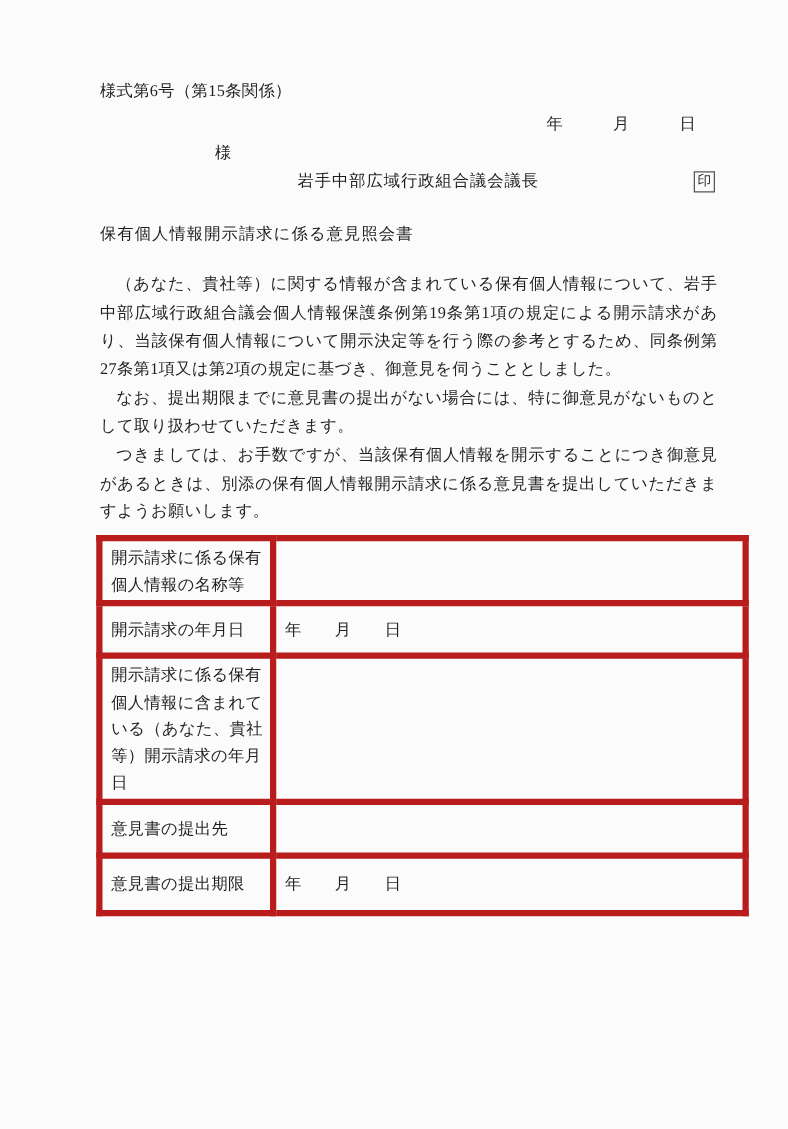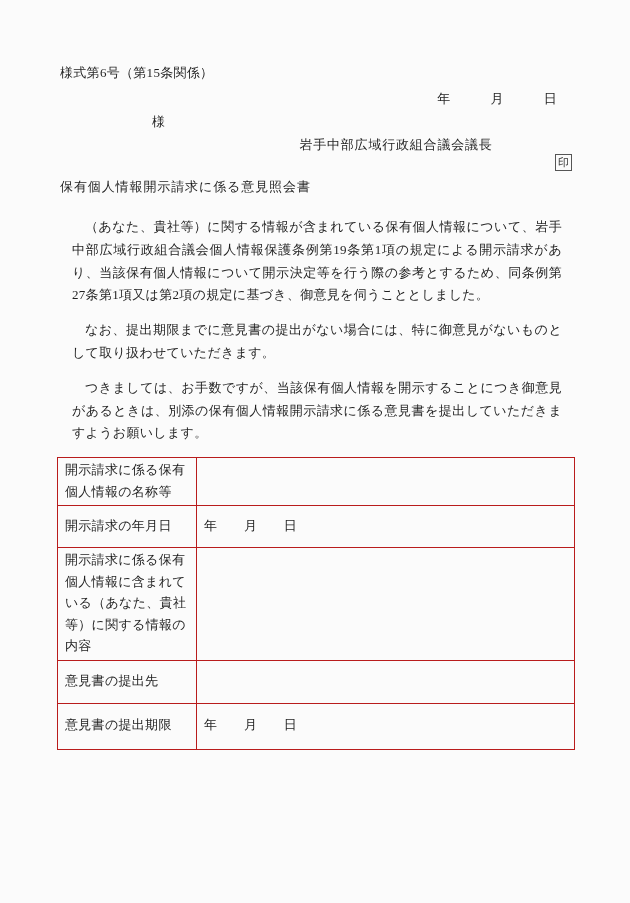--- a/index.html
+++ b/index.html
@@ -2,31 +2,31 @@
 <html lang="ja"><head>
 <meta charset="utf-8">
 <style>
   html, body { margin: 0; padding: 0; background: #fbfbfb; }
   .page {
     position: relative;
     width: 630px;
     height: 903px;
     box-sizing: border-box;
     background: #fbfbfb;
-    padding: 64px 56px 0 60px;
+    padding: 64px 56px 0 80px;
     font-family: "Liberation Serif", "DejaVu Serif", serif;
     color: #1f1f1f;
     font-size: 13px;
     letter-spacing: 0.3px;
   }
   .form-number { line-height: 17px; }
   .date-line   { line-height: 17px; margin-top: 9px; text-align: right; padding-right: 17px; }
   .addressee-line { line-height: 17px; margin-top: 6px; }
   .addressee-line .sama { margin-left: 92px; }
-  .sender-line { margin-top: 6px; height: 18px; display: flex; align-items: center; flex-direction: column; }
+  .sender-line { margin-top: 6px; height: 18px; display: flex; align-items: center; }
   .sender-name { margin-left: 158px; letter-spacing: 0.8px; }
   .seal {
     margin-left: auto;
     margin-right: 2px;
     width: 17px; height: 17px;
     border: 1px solid #555;
     box-sizing: border-box;
     font-size: 11px;
     line-height: 15px;
     text-align: center;
@@ -36,40 +36,39 @@
   .doc-title {
     margin: 24px 0 0 0;
     font-size: 13px;
     font-weight: normal;
     text-align: left;
     line-height: 17px;
     letter-spacing: 0.9px;
   }
   .body-text { margin-top: 21px; }
   .body-text p {
-    margin: 12px;
+    margin: 0;
     line-height: 22.8px;
     text-align: justify;
     text-indent: 13px;
   }
   table.request-table {
     margin: 7px 0 0 -3px;
     border-collapse: collapse;
     table-layout: fixed;
     width: 517px;
   }
   table.request-table col.c1 { width: 139px; }
   table.request-table col.c2 { width: 378px; }
   table.request-table td {
-    border: 1px solid #b91c1c;
+    border: 5px solid #b91c1c;
     vertical-align: middle;
     padding: 2px 4px 2px 7px;
     line-height: 21.5px;
     letter-spacing: 0.3px;
-    font-family: Liberation Mono, monospace;
   }
   tr.r1 { height: 44px; }
   tr.r2 { height: 42px; }
   tr.r3 { height: 67px; }
   tr.r4 { height: 93px; }
   tr.r5 { height: 43px; }
   tr.r6 { height: 46px; margin-left: 32px; }
   tr.r3 td { vertical-align: top; padding-top: 7px; line-height: 25px; }
   td.date-cell { padding-left: 31px; }
   .opt { margin-left: 13px; }
@@ -109,21 +108,21 @@
     <tbody>
       <tr class="r1">
         <td>開示請求に係る保有個人情報の名称等</td>
         <td></td>
       </tr>
       <tr class="r2">
         <td>開示請求の年月日</td>
         <td class="date-cell">年　　月　　日</td>
       </tr>
       <tr class="r4">
-        <td>開示請求に係る保有個人情報に含まれている（あなた、貴社等）に関する情報の内容</td>
+        <td>開示請求に係る保有個人情報に含まれている（あなた、貴社等）開示請求の年月日</td>
         <td></td>
       </tr>
       <tr class="r5">
         <td>意見書の提出先</td>
         <td></td>
       </tr>
       <tr class="r6">
         <td>意見書の提出期限</td>
         <td class="date-cell">年　　月　　日</td>
       </tr>

